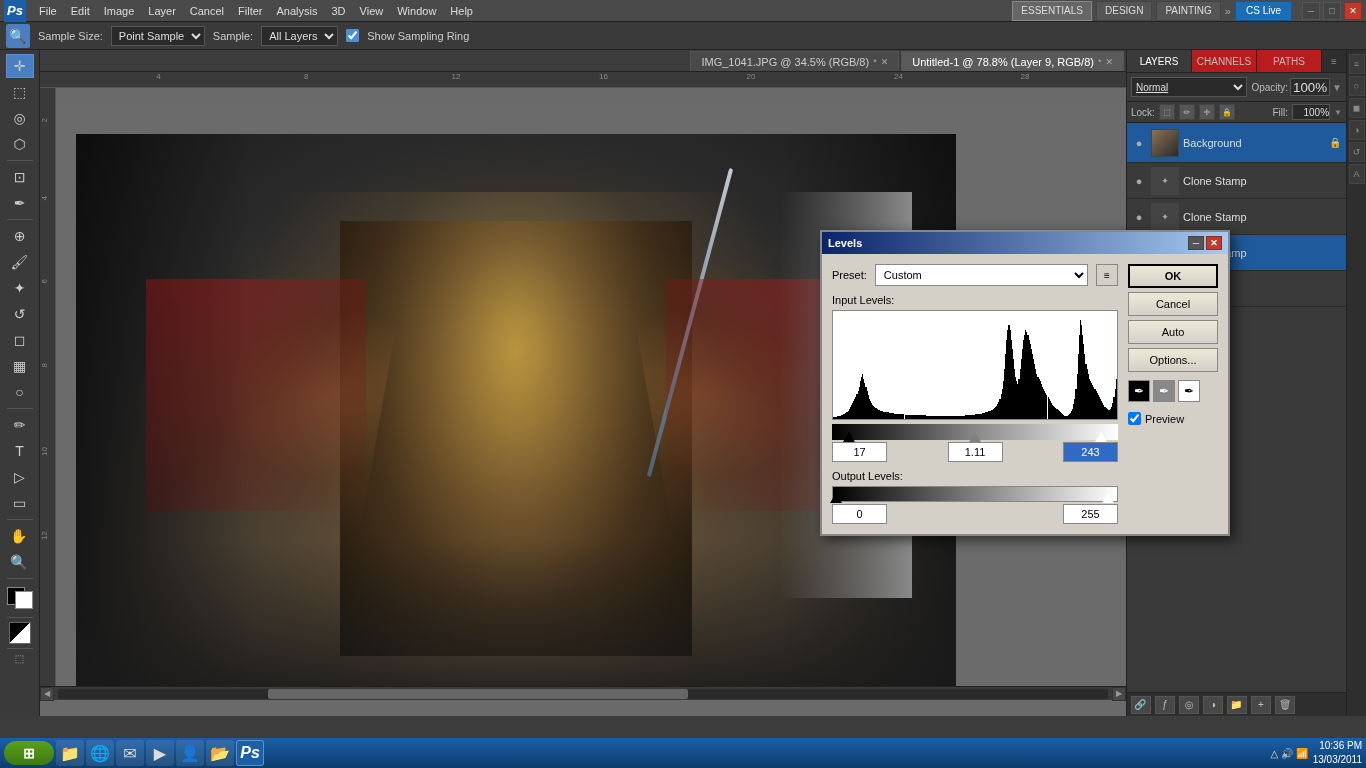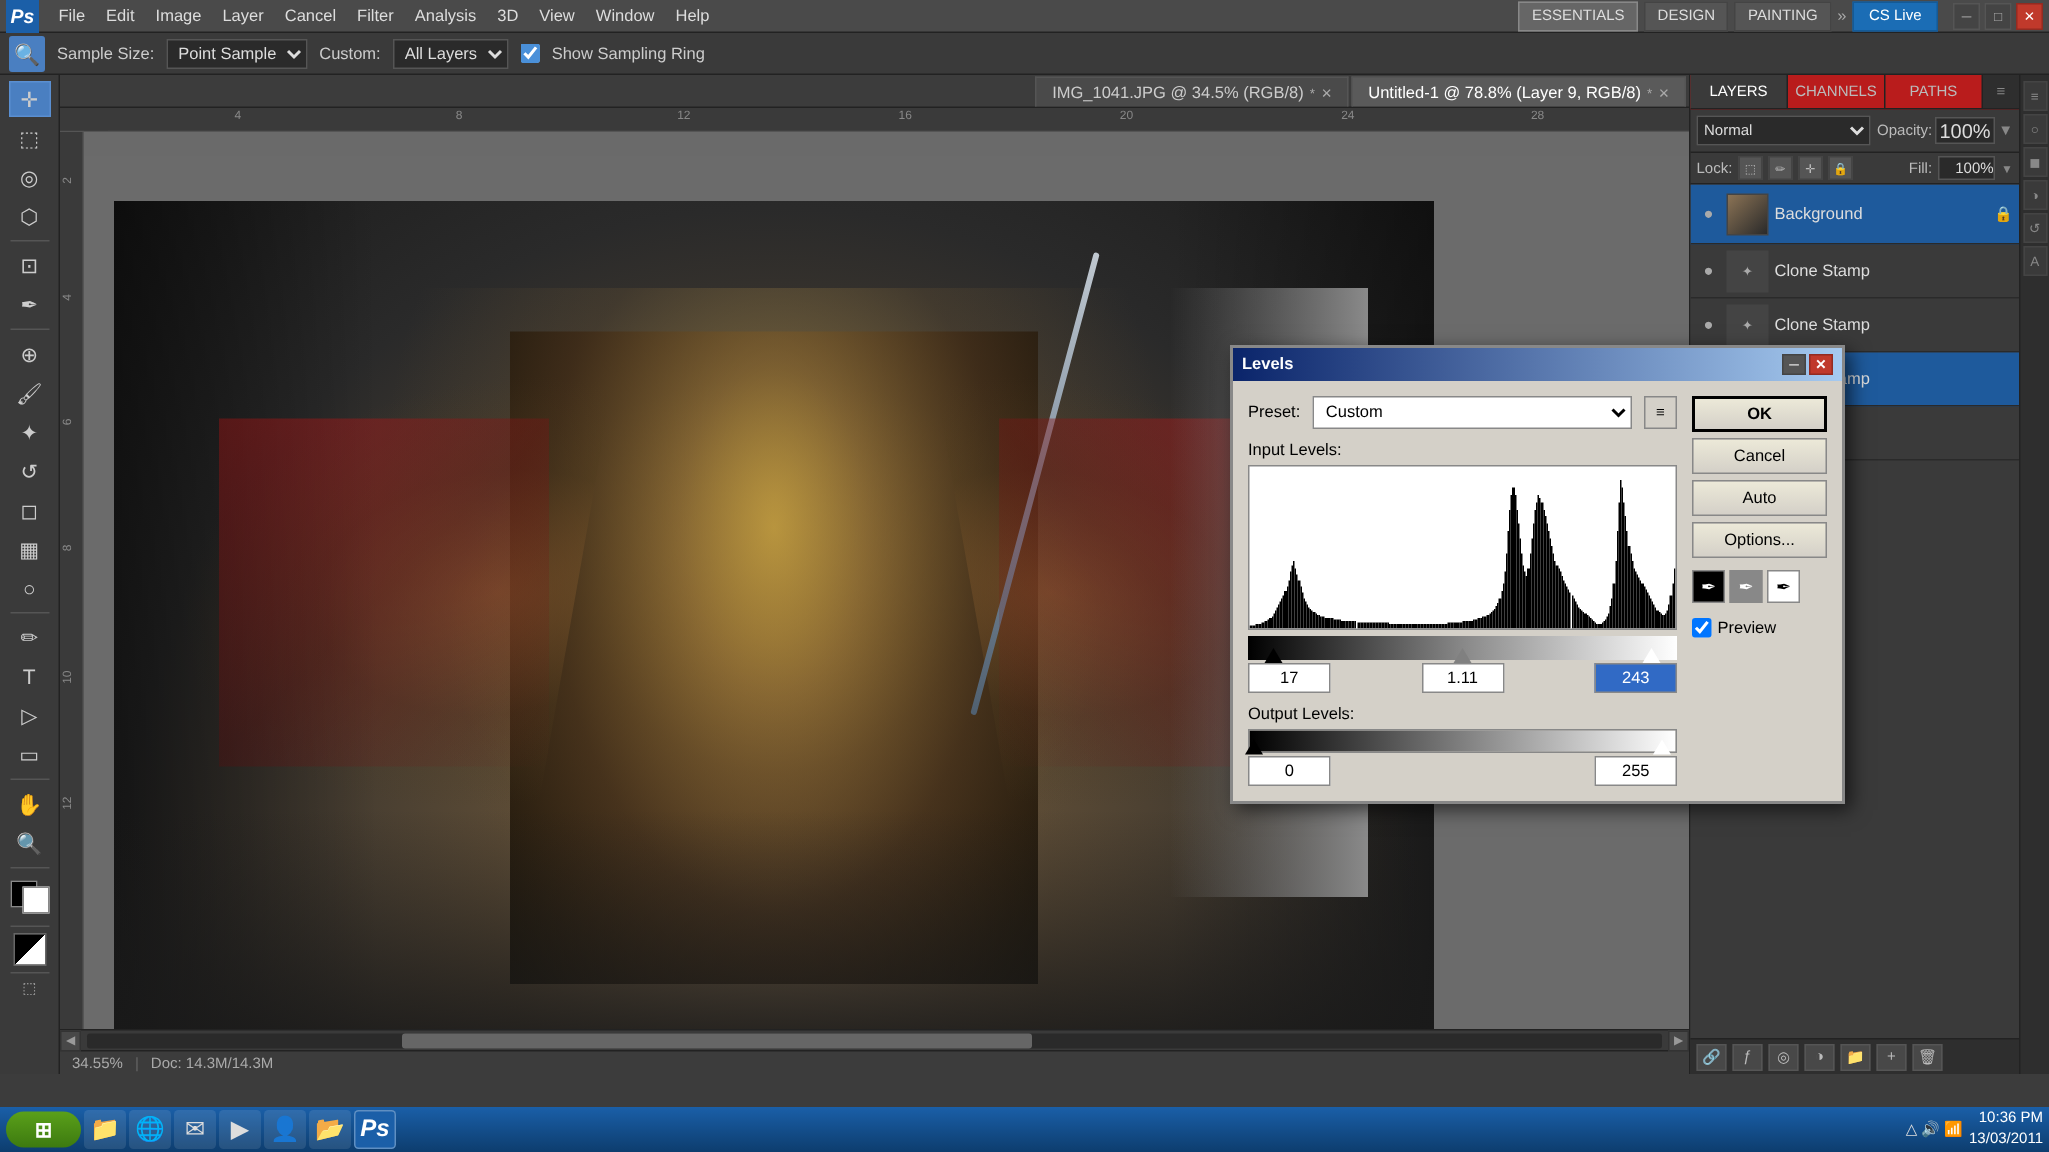--- a/index.html
+++ b/index.html
@@ -252,20 +252,21 @@
       align-items: center;
       gap: 4px;
     }
     .layer-blend-select {
       flex: 1;
       background: #2a2a2a;
       color: #ddd;
       border: 1px solid #555;
       height: 20px;
       font-size: 10px;
+      text-decoration: underline;
     }
     .layer-opacity {
       display: flex;
       align-items: center;
       gap: 2px;
       font-size: 10px;
       color: #bbb;
     }
     .layer-opacity-val {
       background: #2a2a2a;
@@ -673,21 +674,21 @@
     </div>
   </div>
 </div>
 
 <div id="options-bar">
   <div style="width:24px;height:24px;background:#4a7fc1;border-radius:2px;display:flex;align-items:center;justify-content:center;color:#fff;font-size:14px;">🔍</div>
   <span class="options-label">Sample Size:</span>
   <select class="options-select">
     <option>Point Sample</option>
   </select>
-  <span class="options-label">Custom:</span>
+  <span class="options-label">Sample:</span>
   <select class="options-select">
     <option>All Layers</option>
   </select>
   <input type="checkbox" class="options-checkbox" checked="" style="">
   <span class="options-label">Show Sampling Ring</span>
 </div>
 
 <div id="main-layout">
 
   <div id="left-toolbar">
@@ -789,25 +790,20 @@
     </div>
 
     <div id="canvas-scroll-h">
       <div class="scroll-arrow">◀</div>
       <div class="scroll-track-h">
         <div class="scroll-thumb-h"></div>
       </div>
       <div class="scroll-arrow">▶</div>
     </div>
 
-    <div id="canvas-bottom">
-      <span>34.55%</span>
-      <span style="color:#666;">|</span>
-      <span>Doc: 14.3M/14.3M</span>
-    </div>
   </div>
 
   <div id="right-panel">
     <div id="panel-tabs">
       <div class="panel-tab active">LAYERS</div>
       <div class="panel-tab">CHANNELS</div>
       <div class="panel-tab">PATHS</div>
       <div style="width:24px;height:22px;background:#2e2e2e;display:flex;align-items:center;justify-content:center;cursor:pointer;font-size:10px;color:#888;">≡</div>
     </div>
 

